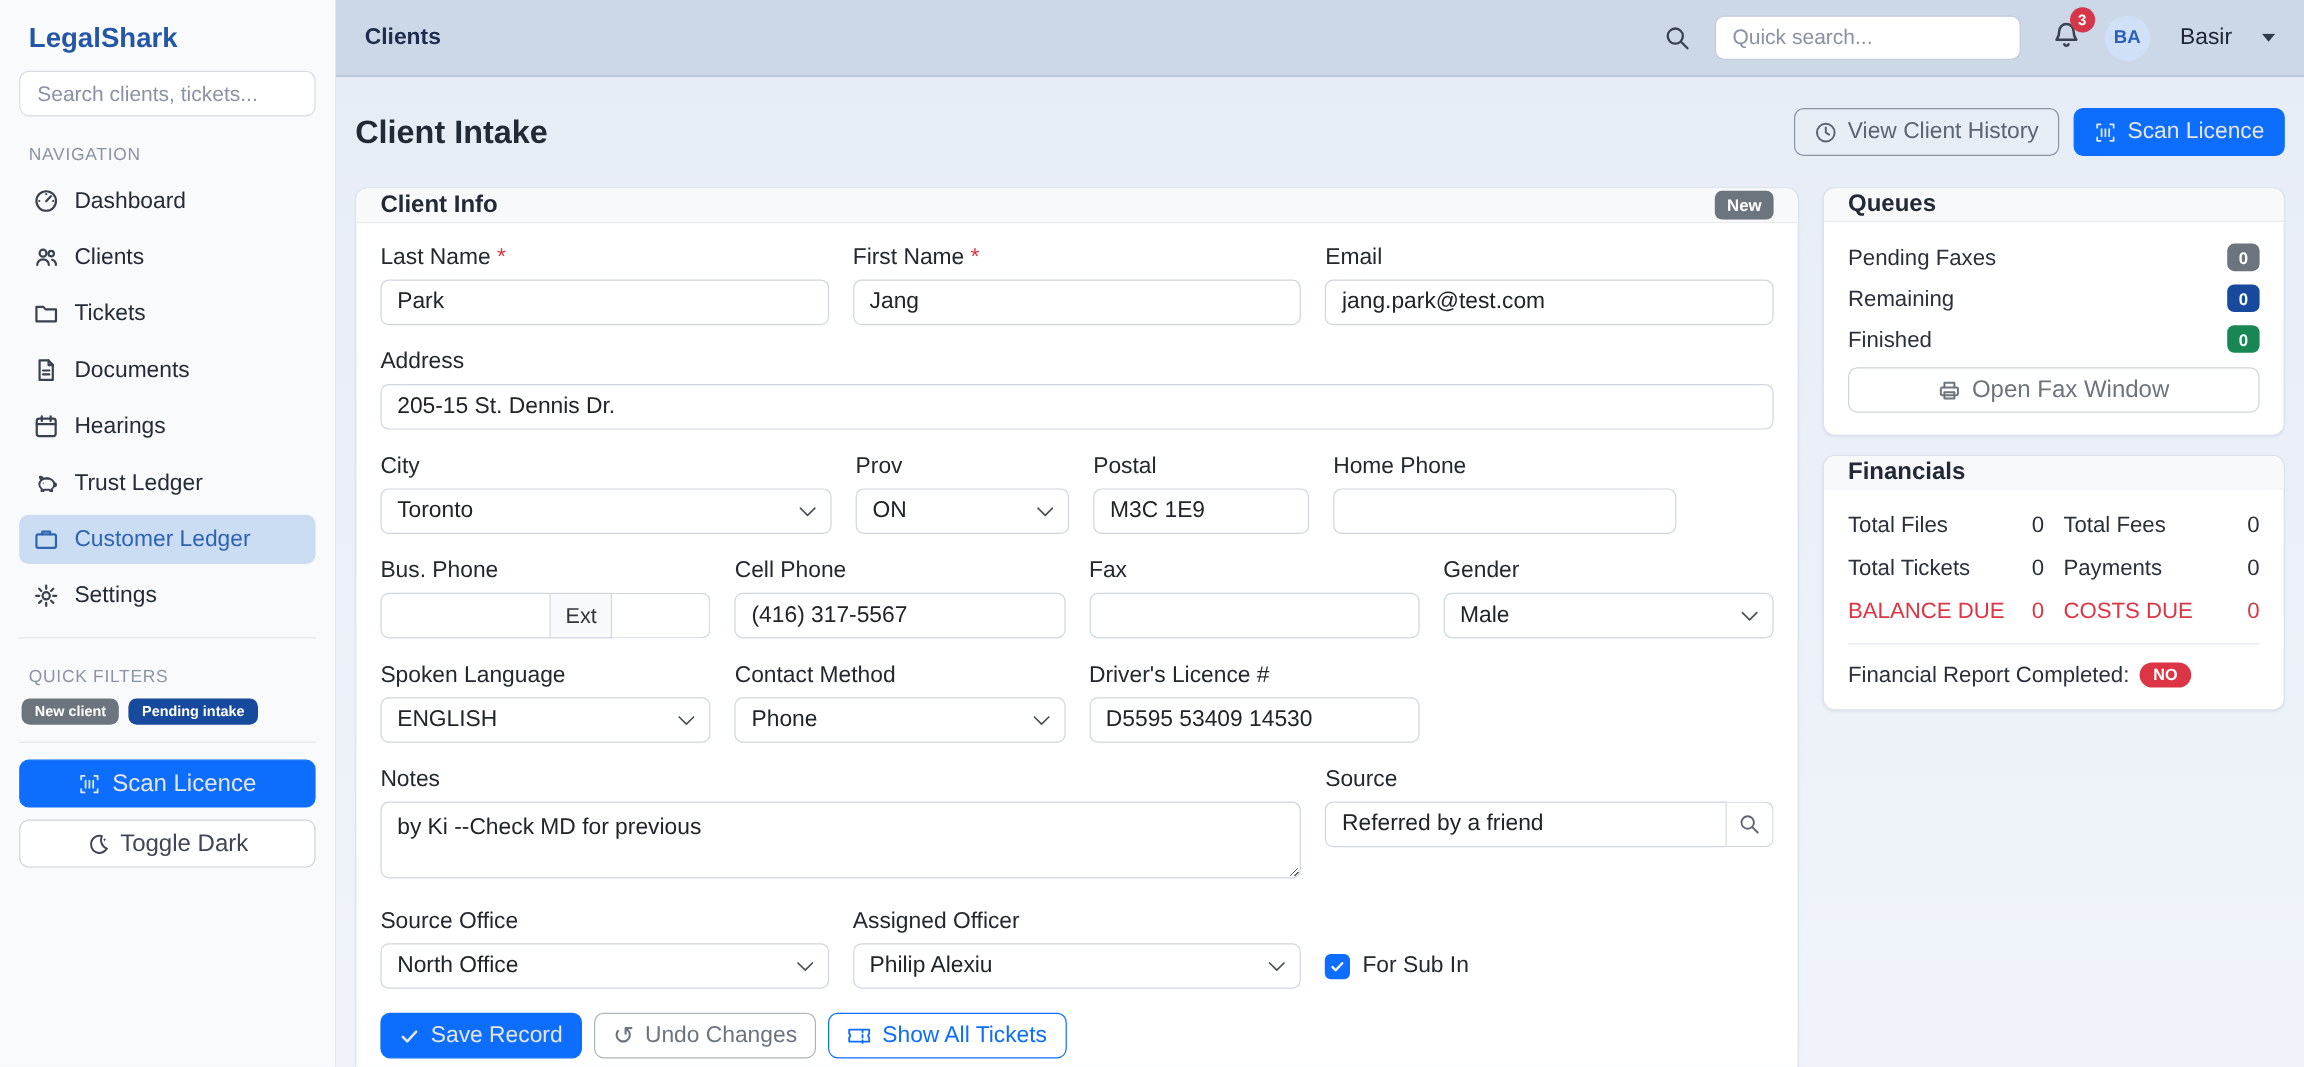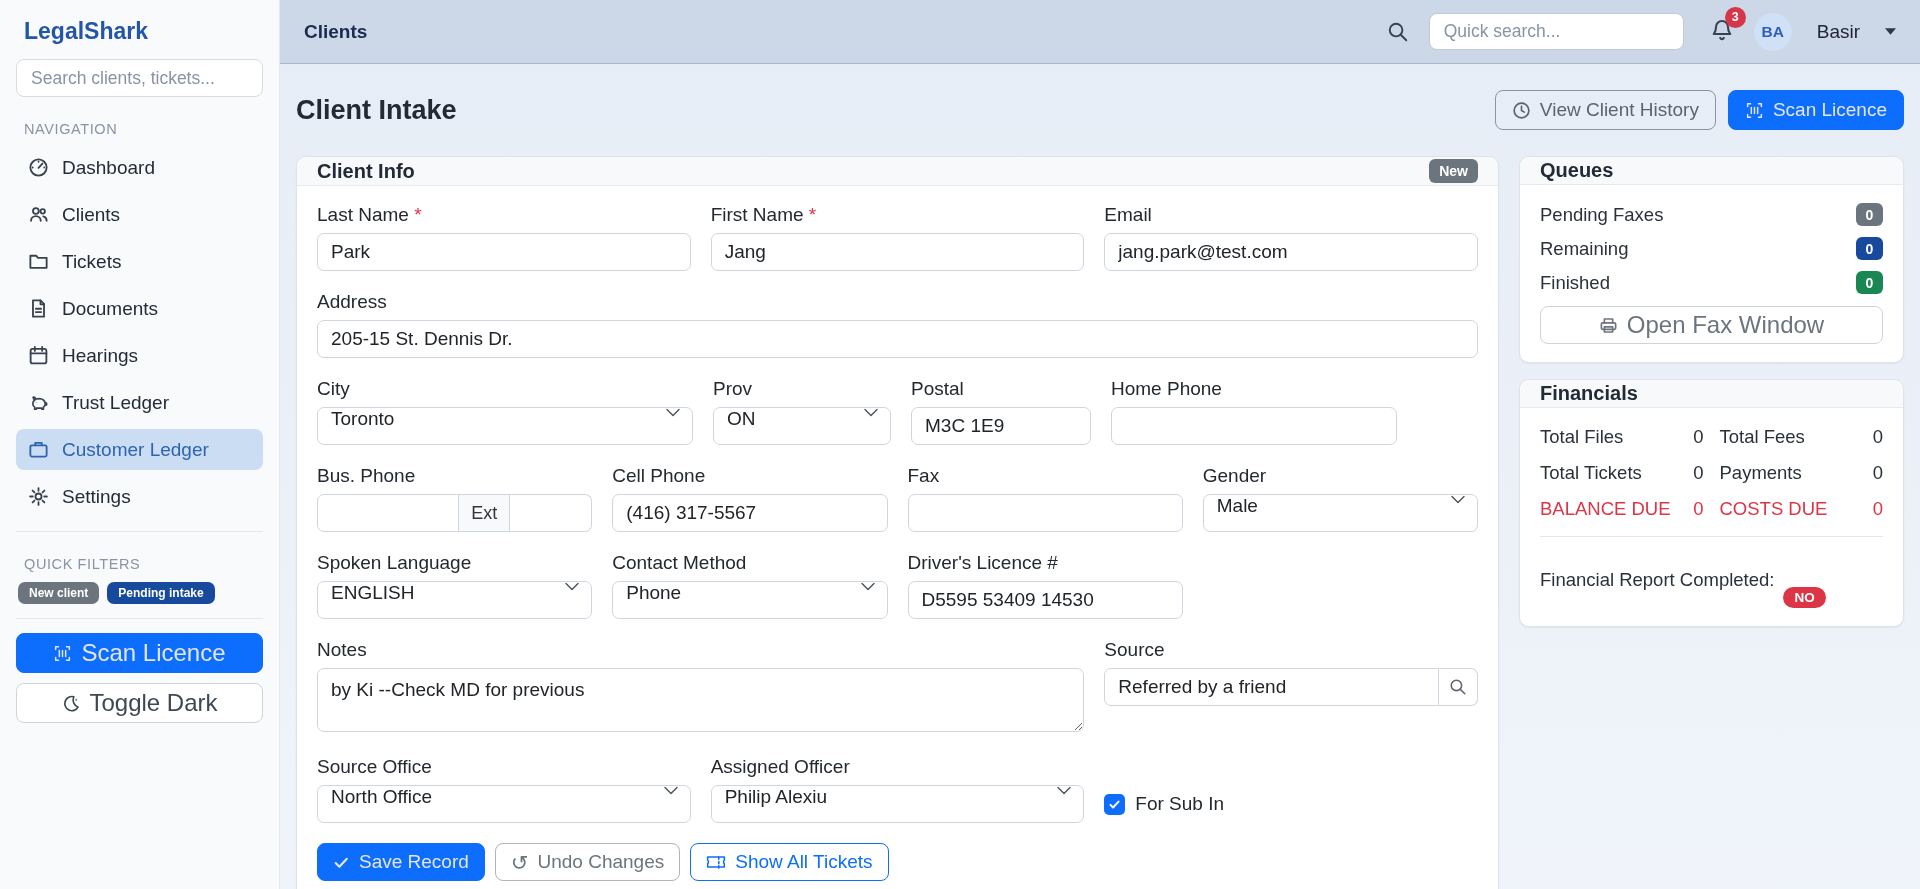--- a/index.html
+++ b/index.html
@@ -18,21 +18,21 @@
   .nav-heading { color:#8b94a3; font-size:14.5px; letter-spacing:.6px; margin:24px 8px 10px 8px; }
   .nav-item { display:flex; align-items:center; gap:13px; height:41px; padding:0 12px; border-radius:8px; font-size:19px; color:#242c38; cursor:pointer; margin-bottom:6px; }
   .nav-item .nico { width:21px; height:21px; color:#39424f; display:flex; }
   .nav-item.active { background:#cbddf2; color:#2e64b0; }
   .nav-item.active .nico { color:#2e64b0; }
   .divider { border-top:1px solid #e2e7ee; margin:14px 0; }
   .chips { display:flex; gap:8px; padding:0 2px; }
   .chip { color:#fff; font-size:12px; font-weight:bold; padding:4px 11px; border-radius:7px; cursor:pointer; }
   .chip-gray { background:#6c757d; }
   .chip-navy { background:#17499c; }
-  .btn { display:flex; align-items:center; justify-content:center; gap:9px; border-radius:8px; font-size:24px; font-family:inherit; cursor:pointer; border:1px solid transparent; background:none; white-space:nowrap; }
+  .btn { display:flex; align-items:center; justify-content:center; gap:9px; border-radius:8px; font-size:20px; font-family:inherit; cursor:pointer; border:1px solid transparent; background:none; white-space:nowrap; }
   .side-btn { width:100%; height:40px; margin-bottom:10px; }
   .btn-primary { background:#0d6efd; border-color:#0d6efd; color:#e5e5e5; }
   .btn-outline { background:#fff; border-color:#ced4da; color:#3f4754; }
 
   
   .main { flex:1; display:flex; flex-direction:column; min-width:0; }
   .topbar { height:64px; background:#ccd7e7; border-bottom:1px solid #a9b5c8; display:flex; align-items:center; padding:0 24px; flex-shrink:0; }
   .breadcrumb { font-size:19px; font-weight:600; color:#1d2b4f; }
   .topbar-right { margin-left:auto; display:flex; align-items:center; gap:20px; }
   .tb-search-ic { color:#39424f; width:22px; height:22px; cursor:pointer; }
@@ -63,21 +63,21 @@
 
   .form-row { margin-bottom:20px; }
   .grid3 { display:grid; grid-template-columns:repeat(3,1fr); gap:0 20px; }
   .grid4 { display:grid; grid-template-columns:repeat(4,1fr); gap:0 20px; }
   .gridcity { display:grid; grid-template-columns:376px 178px 180px 286px; gap:0 20px; }
   .span2 { grid-column:span 2; }
   .flabel { display:block; font-size:19px; color:#23292f; margin-bottom:7px; }
   .req { color:#dc3545; }
   .inp { width:100%; height:38px; border:1px solid #cfd6de; border-radius:7px; padding:0 13px; font-size:19px; color:#212529; font-family:inherit; background:#fff; }
   textarea.inp { height:64px; padding:9px 13px; resize:both; line-height:1.3; }
-  .select { display:flex; height:38px; border:1px solid #cfd6de; border-radius:7px; padding:0 12px 0 13px; font-size:19px; background:#fff; cursor:pointer; }
+  .select { display:flex; align-items:center; height:38px; border:1px solid #cfd6de; border-radius:7px; padding:0 12px 0 13px; font-size:19px; background:#fff; cursor:pointer; }
   .select .chev { margin-left:auto; width:14px; height:9px; color:#495057; }
   .igroup { display:flex; }
   .igroup .inp { border-radius:7px 0 0 7px; }
   .igroup .addon { height:38px; display:flex; align-items:center; padding:0 12px; border:1px solid #cfd6de; border-left:none; background:#f8f9fa; font-size:18px; color:#30363c; }
   .igroup .inp-ext { width:82px; flex:none; border-left:none; border-radius:0 7px 7px 0; }
   .igroup .sbtn { width:44px; height:38px; border:1px solid #cfd6de; border-left:none; border-radius:0 7px 7px 0; background:#fff; color:#5b6470; display:flex; align-items:center; justify-content:center; cursor:pointer; }
   .igroup .sbtn .ic { width:18px; height:18px; }
   .check-cell { display:flex; align-items:center; gap:10px; align-self:end; height:38px; cursor:pointer; }
   .checkbox { width:21px; height:21px; border-radius:5px; background:#0d6efd; display:flex; align-items:center; justify-content:center; }
   .checkbox .ic { width:13px; height:13px; color:#fff; stroke-width:2.4; }
@@ -93,21 +93,21 @@
   .right-col { width:385px; flex-shrink:0; display:flex; flex-direction:column; gap:16px; }
   .q-row { display:flex; align-items:center; font-size:18.5px; color:#2a313b; margin-bottom:11px; }
   .q-badge { margin-left:auto; color:#fff; font-size:14px; font-weight:bold; min-width:27px; height:23px; border-radius:6px; display:flex; align-items:center; justify-content:center; padding:0 7px; }
   .bg-gray { background:#6c757d; } .bg-navy { background:#17499c; } .bg-green { background:#198754; }
   .fax-btn { width:100%; height:38px; margin-top:12px; color:#6c757d; border-color:#ced4da; }
   .stats { display:grid; grid-template-columns:1fr 1fr; gap:14px 16px; }
   .stat { display:flex; align-items:baseline; font-size:18.5px; color:#2a313b; }
   .stat .sv { margin-left:auto; }
   .stat.danger { color:#dc3545; }
   .fin-foot { display:flex; align-items:center; gap:9px; font-size:18.5px; color:#2a313b; }
-  .pill-no { background:#dc3545; color:#fff; font-size:13.5px; font-weight:bold; padding:3px 11px; border-radius:999px;margin-top:36px; }
+  .pill-no { background:#dc3545; color:#fff; font-size:13.5px; font-weight:bold; padding:3px 11px; border-radius:999px; }
 </style>
 </head>
 <body>
 
 <aside class="sidebar">
   <div class="logo">LegalShark</div>
   <input class="side-search" placeholder="Search clients, tickets..." style="">
   <div class="nav-heading">NAVIGATION</div>
 
   <div class="nav-item">

